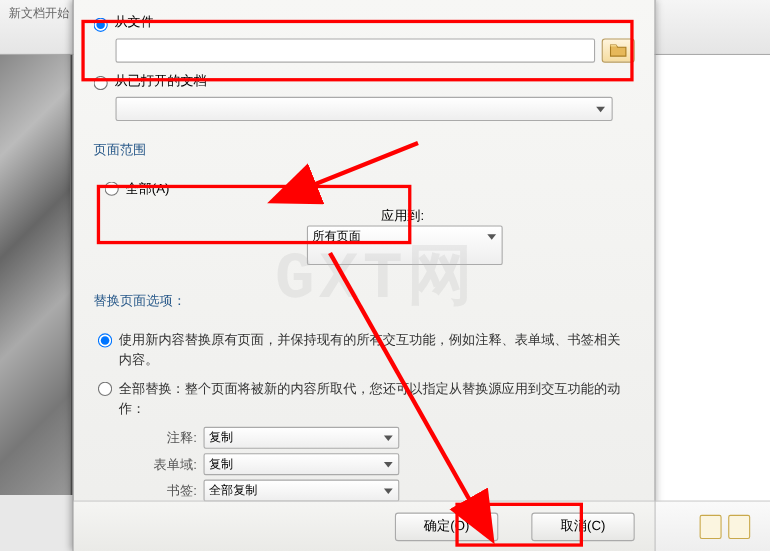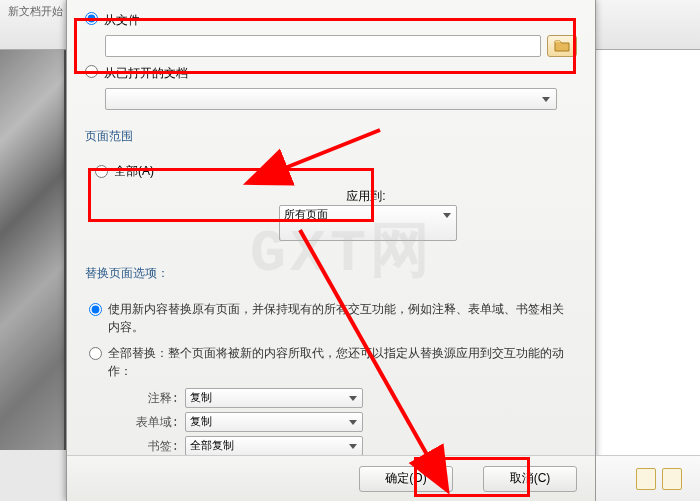--- a/index.html
+++ b/index.html
@@ -26,21 +26,21 @@
     position: absolute;
     left: 66px; top: 0; width: 530px; height: 501px;
     background: linear-gradient(#f7f7f5, #eeeeec);
     border-left: 1px solid #999; border-right: 1px solid #999;
     box-shadow: -2px 0 6px rgba(0,0,0,.25), 2px 0 6px rgba(0,0,0,.15);
     padding: 0 0 0 0;
   }
   .section-top {
     padding: 8px 18px 4px 18px;
   }
-  .radio-row { display: flex; align-items: flex-start; margin: 4px 0 6px 0; }
+  .radio-row { display: flex; align-items: flex-end; margin: 4px 0 6px 0; }
   .radio-row input[type=radio] { margin-right: 6px; }
   .file-row { display: flex; align-items: center; margin: 4px 0 8px 20px; }
   .file-input {
     flex: 1; height: 22px; border: 1px solid #aaa; background: #fff;
     border-radius: 2px; margin-right: 6px; padding: 2px 4px;
   }
   .file-btn {
     width: 30px; height: 22px; border: 1px solid #b89a5a;
     background: linear-gradient(#fff4dc, #f5dca0);
     border-radius: 3px; cursor: pointer;
@@ -82,21 +82,21 @@
   }
   .apply-select:after {
     content: ""; position: absolute; right: 5px; top: 7px;
     border-left: 4px solid transparent; border-right: 4px solid transparent;
     border-top: 5px solid #555;
   }
   .options-block { padding: 6px 22px 0 22px; }
   .opt-row { display: flex; align-items: flex-start; margin: 4px 0 8px 0; line-height: 1.5; }
   .opt-row input[type=radio] { margin: 3px 6px 0 0; }
   .opt-text { flex: 1; color: #333; }
-  .sub-opts { margin-left: 30px; font-family: Liberation Mono, monospace; }
+  .sub-opts { margin-left: 30px; }
   .sub-row { display: flex; align-items: center; margin: 4px 0; }
   .sub-row .col-lbl { width: 60px; text-align: right; margin-right: 6px; color: #555; }
   .sub-row .sel {
     width: 178px; height: 20px; border: 1px solid #aaa;
     background: linear-gradient(#fff,#eee); border-radius: 2px;
     padding: 1px 4px; position: relative; cursor: pointer; font-size: 11px;
   }
   .sub-row .sel:after {
     content: ""; position: absolute; right: 5px; top: 7px;
     border-left: 4px solid transparent; border-right: 4px solid transparent;

